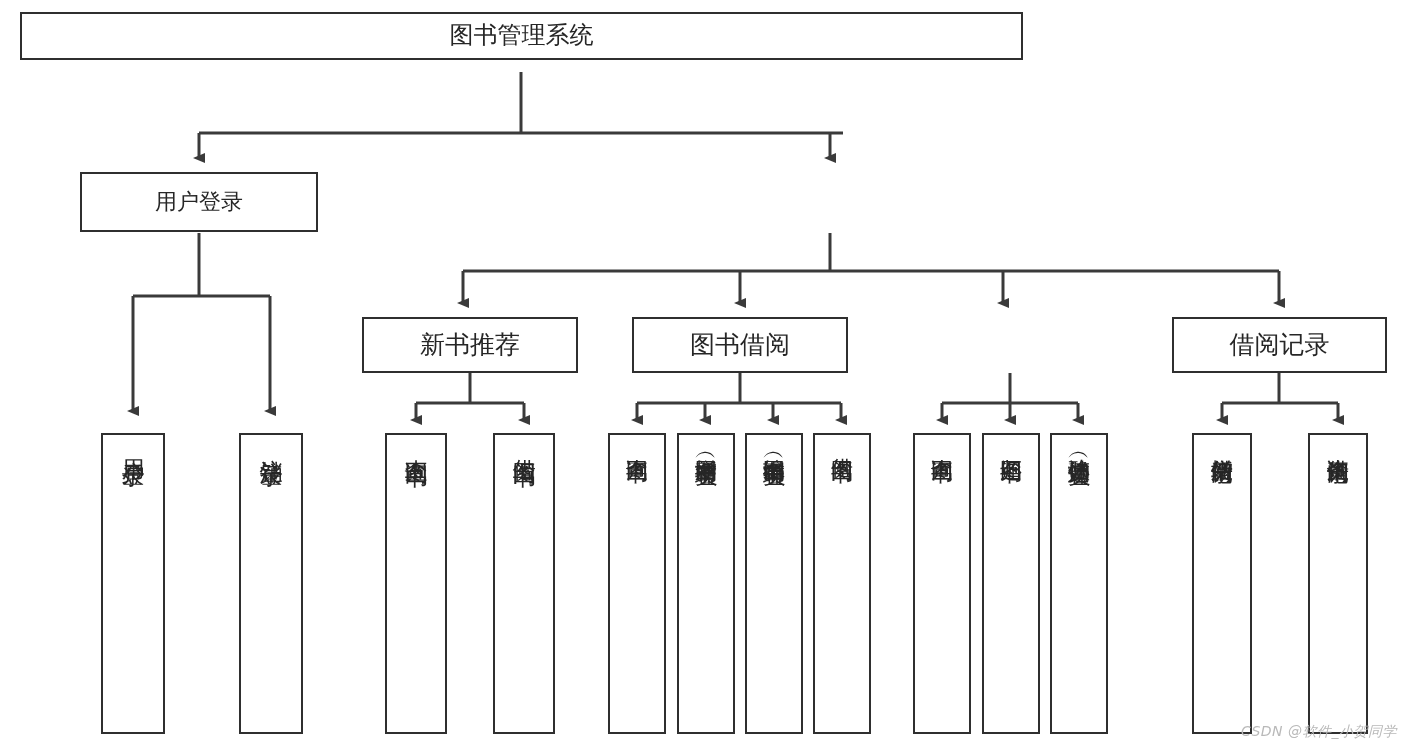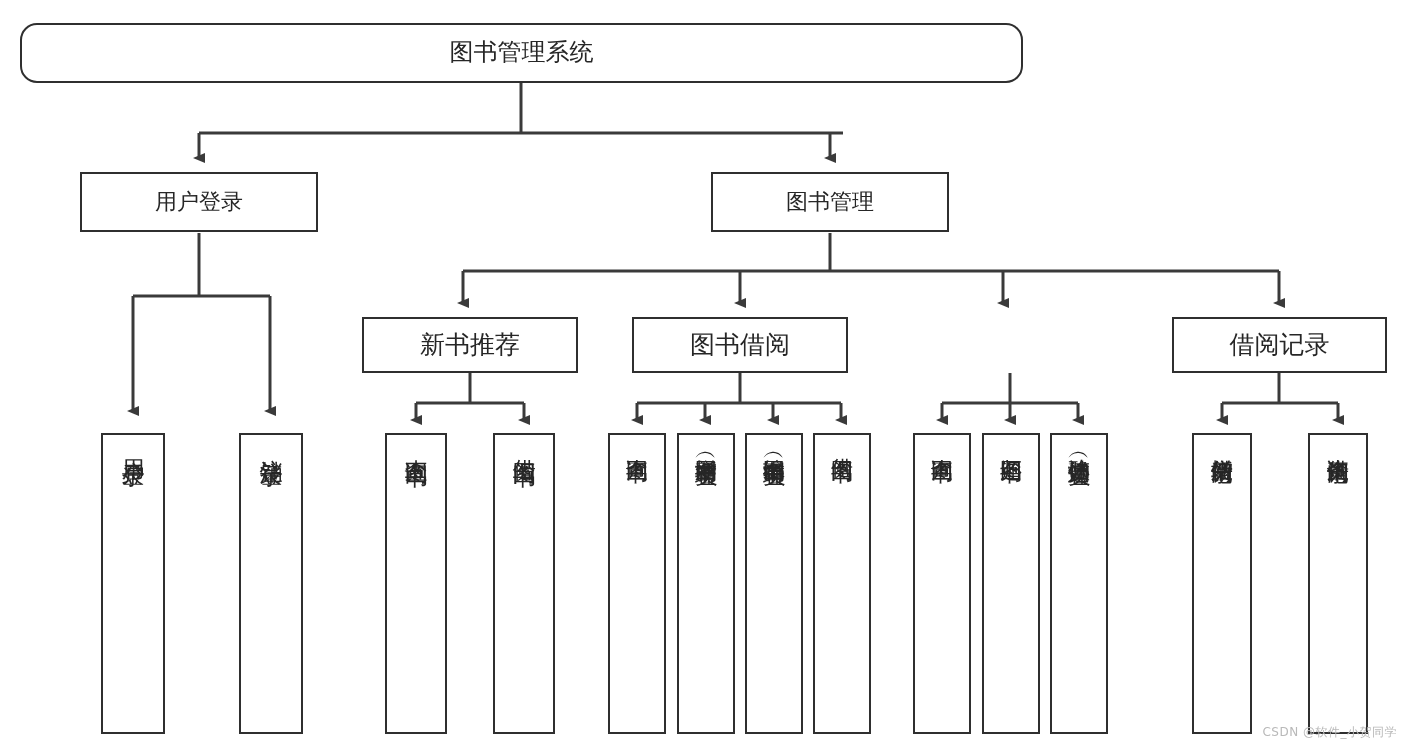--- a/index.html
+++ b/index.html
@@ -62,24 +62,25 @@
     white-space: nowrap;
   }
   .node-leaf.narrow .lbl {
     font-size: 22px;
     letter-spacing: 1px;
   }
   #watermark {
     position: absolute;
     right: 8px;
     bottom: 6px;
-    font-size: 12px;
+    font-size: 14px;
     color: #b9b9b9;
     letter-spacing: 0.5px;
     white-space: nowrap;
+    font-style: italic;
   }
 </style>
 </head>
 <body>
 
 <div id="canvas">
 
   <svg id="diagram-svg" viewBox="0 0 1405 747">
     <defs>
       <marker id="arrow" markerWidth="12" markerHeight="12" refX="5" refY="6" orient="auto" markerUnits="userSpaceOnUse">
@@ -123,29 +124,26 @@
       <path d="M1010,403 L1010,420" marker-end="url(#arrow)"></path>
       <path d="M1078,403 L1078,420" marker-end="url(#arrow)"></path>
 
       <path d="M1279,373 L1279,403"></path>
       <path d="M1222,403 L1338,403"></path>
       <path d="M1222,403 L1222,420" marker-end="url(#arrow)"></path>
       <path d="M1338,403 L1338,420" marker-end="url(#arrow)"></path>
     </g>
   </svg>
 
-  <div class="node-box node-root" style="left:20px; top:23px; width:1003px; height:60px;border-radius:17px;">
+  <div class="node-box node-root" style="left:20px; top:12px; width:1003px; height:48px;">
     <span class="lbl">图书管理系统</span>
   </div>
 
   <div class="node-box node-l2" style="left:80px; top:172px; width:238px; height:60px;">
     <span class="lbl">用户登录</span>
-  </div>
-  <div class="node-box node-l2" style="left:711px; top:172px; width:238px; height:60px;">
-    <span class="lbl">图书管理</span>
   </div>
 
   <div class="node-box node-l3" style="left:362px; top:317px; width:216px; height:56px;">
     <span class="lbl">新书推荐</span>
   </div>
   <div class="node-box node-l3" style="left:632px; top:317px; width:216px; height:56px;">
     <span class="lbl">图书借阅</span>
   </div>
   <div class="node-box node-l3" style="left:1172px; top:317px; width:215px; height:56px;">
     <span class="lbl">借阅记录</span>

